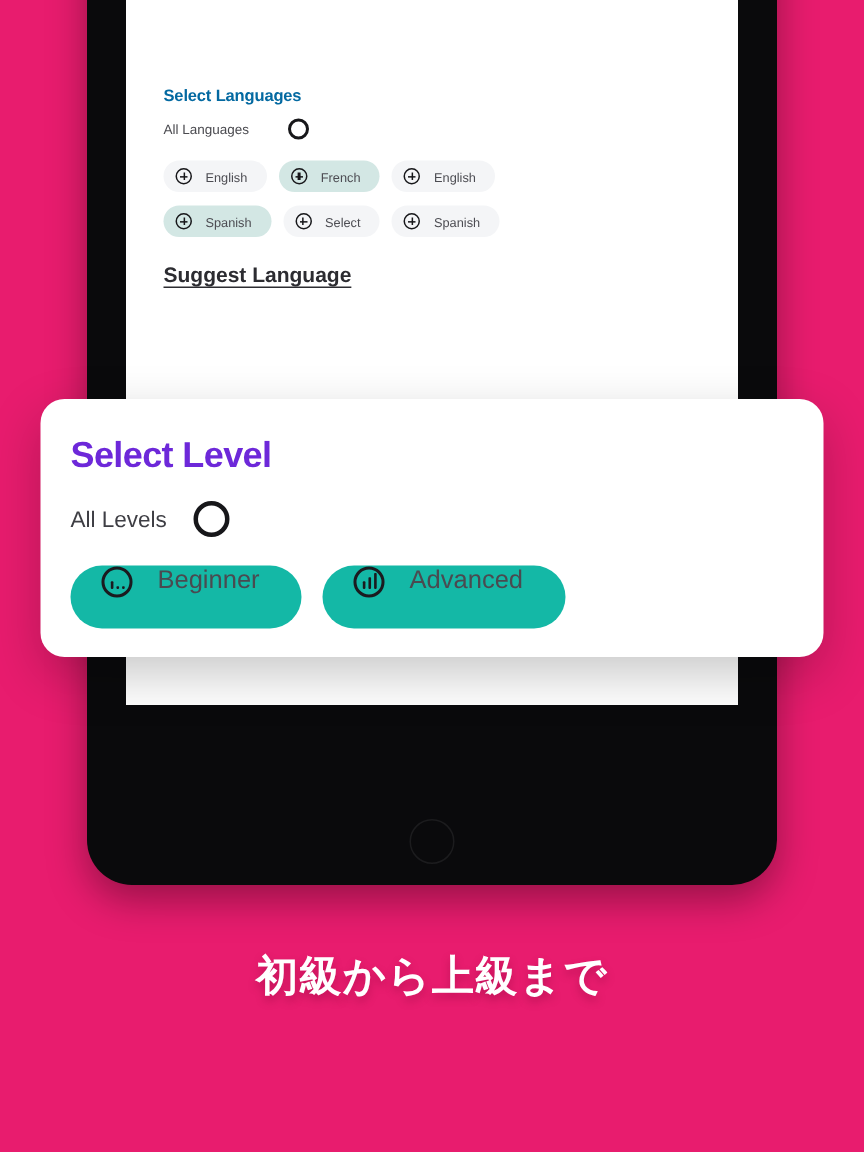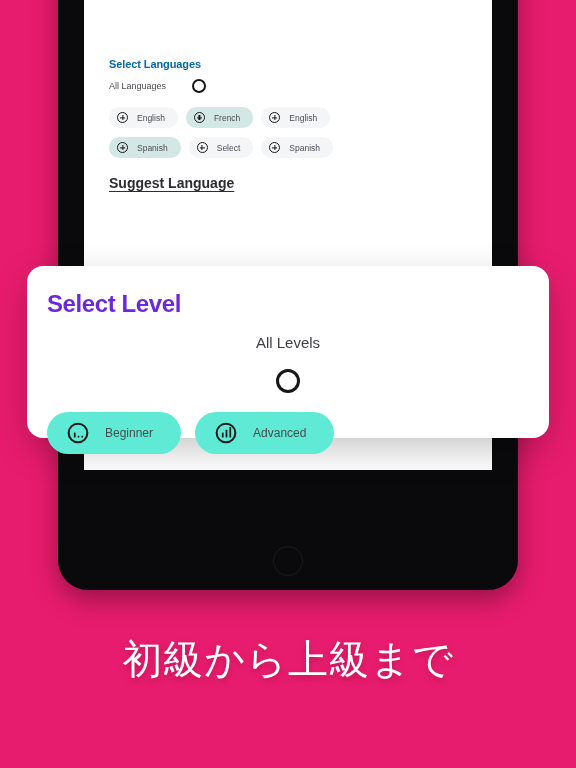--- a/index.html
+++ b/index.html
@@ -183,66 +183,64 @@
     font-size: 24px;
     font-weight: 700;
     color: #6d28d9;
     letter-spacing: -0.4px;
   }
   .level-all-row {
     display: flex;
     align-items: center;
     gap: 18px;
     margin-top: 16px;
-    flex-direction: column;
   }
   .level-all-label {
     font-size: 15px;
     color: #3e3e44;
   }
   .level-ring {
     width: 24px;
     height: 24px;
     border-radius: 50%;
     border: 3px solid #17171a;
     box-sizing: border-box;
   }
   .level-chips {
     display: flex;
     gap: 14px;
     margin-top: 19px;
   }
   .level-chip {
     display: inline-flex;
-    align-items: center;
     gap: 16px;
     height: 42px;
     padding: 0 28px 0 20px;
     border-radius: 21px;
-    background: #5eead4;
-    font-size: 12px;
+    background: #14b8a6;
+    font-size: 17px;
     color: #4a4a50;
     white-space: nowrap;
   }
   .sig-icon {
     width: 22px;
     height: 22px;
     flex: 0 0 22px;
   }
 
   
   .caption {
     position: absolute;
     left: 0;
     right: 0;
     top: 632px;
     text-align: center;
     font-family: "DejaVu Sans", sans-serif;
-    font-size: 40px;
-    font-weight: 400;
+    font-size: 28px;
+    font-weight: 700;
     color: #ffffff;
     letter-spacing: 1px;
     text-shadow: 0 3px 6px rgba(120,0,50,0.35);
   }
 </style>
 </head>
 <body>
 
 <div class="stage">
 

